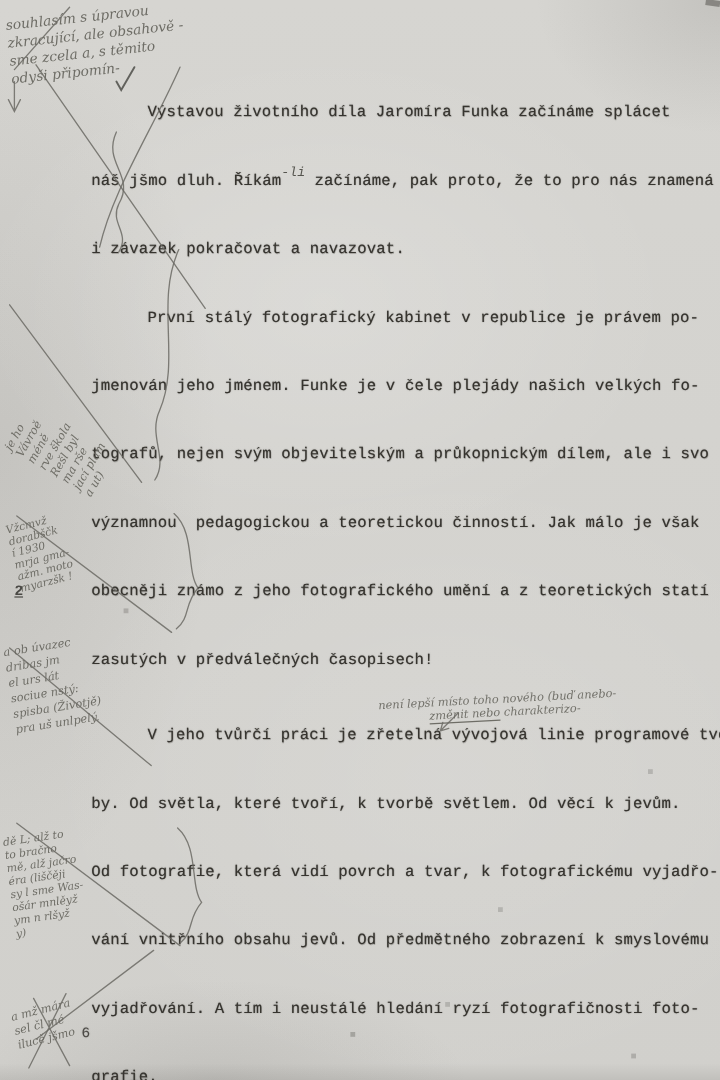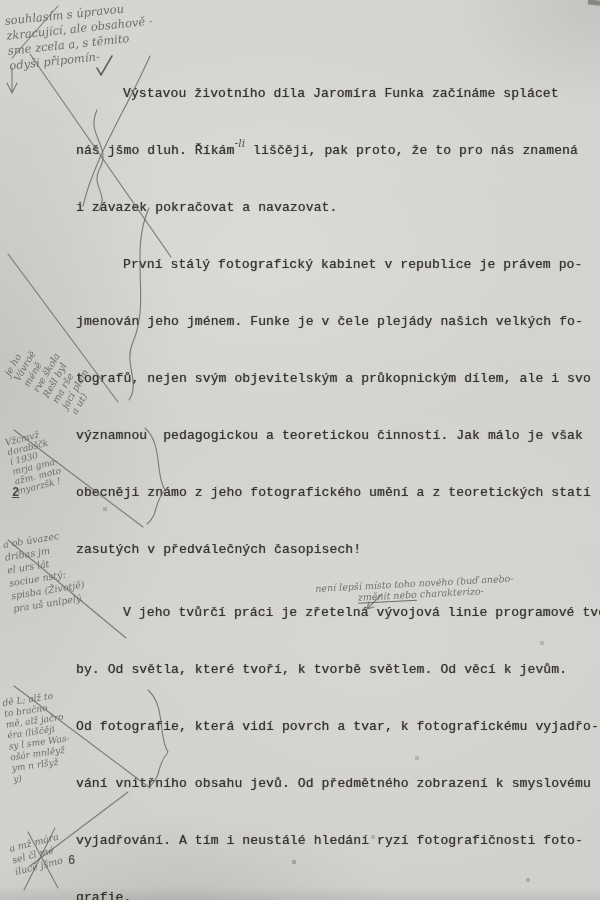--- a/index.html
+++ b/index.html
@@ -18,21 +18,21 @@
     background:linear-gradient(transparent, rgba(50,48,44,.10));pointer-events:none;}
   
   .typed{position:absolute;left:76px;top:46px;width:560px;font-size:13px;line-height:19px;
     color:#36342f;letter-spacing:.12px;white-space:pre;
     text-shadow:0 0 1px rgba(48,45,40,.55), .4px .4px 0 rgba(48,45,40,.22);}
   .tl{height:19px;position:relative;}
   .ind{padding-left:47px;}
   .pgap{margin-top:6px;}
   
   .hand{font-family:"DejaVu Serif",serif;font-style:italic;color:#55544e;text-shadow:none;}
-  .ins{position:relative;top:-7px;font-size:11px;letter-spacing:0;}
+  .ins{position:relative;top:-7px;font-size:11px;letter-spacing:0;font-family:Liberation Mono, monospace;}
   
   .note{position:absolute;font-family:"DejaVu Serif",serif;font-style:italic;color:#6e6d66;
     white-space:nowrap;transform-origin:0 0;}
   .note .nl{display:block;}
   .u{border-bottom:1px solid #6e6d66;}
   .pageno{position:absolute;left:68px;top:854px;font-size:12px;color:#4c4a46;
     text-shadow:0 0 1px rgba(60,58,54,.5);}
   .refmark{position:absolute;left:12px;top:486px;font-size:12px;font-weight:bold;color:#4a4945;
     text-decoration:underline;font-family:"Liberation Mono",monospace;}
   .marks{position:absolute;left:0;top:0;pointer-events:none;}
@@ -45,21 +45,21 @@
   .corner-mark{position:absolute;right:0;top:0;width:12px;height:5px;background:#55534f;
     opacity:.55;transform:rotate(8deg);}
 </style>
 </head>
 <body>
 
 <div class="page">
 
   <div class="typed">
     <div class="tl ind">Výstavou životního díla Jaromíra Funka začínáme splácet</div>
-    <div class="tl"><span>náš jšmo dluh. Říkám</span><span class="hand ins">-li</span><span> liščěji, pak proto, že to pro nás znamená</span></div>
+    <div class="tl"><span>náš jšmo dluh. Říkám</span><span class="hand ins">-li</span><span> začínáme, pak proto, že to pro nás znamená</span></div>
     <div class="tl">i závazek pokračovat a navazovat.</div>
     <div class="tl ind">První stálý fotografický kabinet v republice je právem po-</div>
     <div class="tl">jmenován jeho jménem. Funke je v čele plejády našich velkých fo-</div>
     <div class="tl">tografů, nejen svým objevitelským a průkopnickým dílem, ale i svo</div>
     <div class="tl">významnou  pedagogickou a teoretickou činností. Jak málo je však</div>
     <div class="tl">obecněji známo z jeho fotografického umění a z teoretických statí</div>
     <div class="tl">zasutých v předválečných časopisech!</div>
     <div class="tl ind pgap">V jeho tvůrčí práci je zřetelná vývojová linie programové tvor</div>
     <div class="tl">by. Od světla, které tvoří, k tvorbě světlem. Od věcí k jevům.</div>
     <div class="tl">Od fotografie, která vidí povrch a tvar, k fotografickému vyjadřo-</div>

